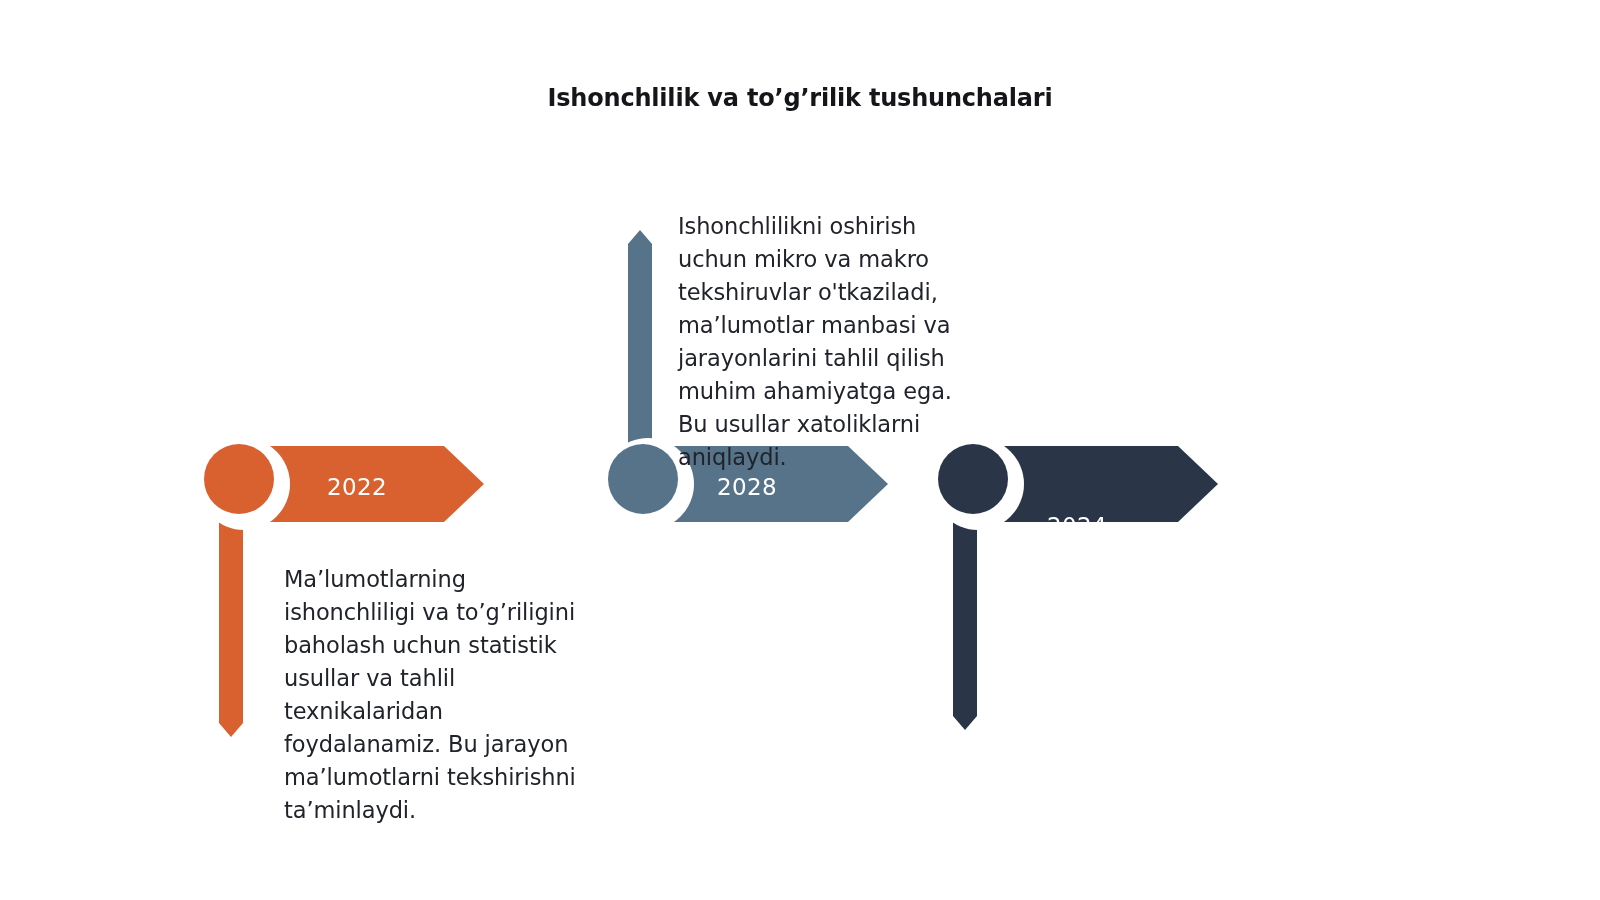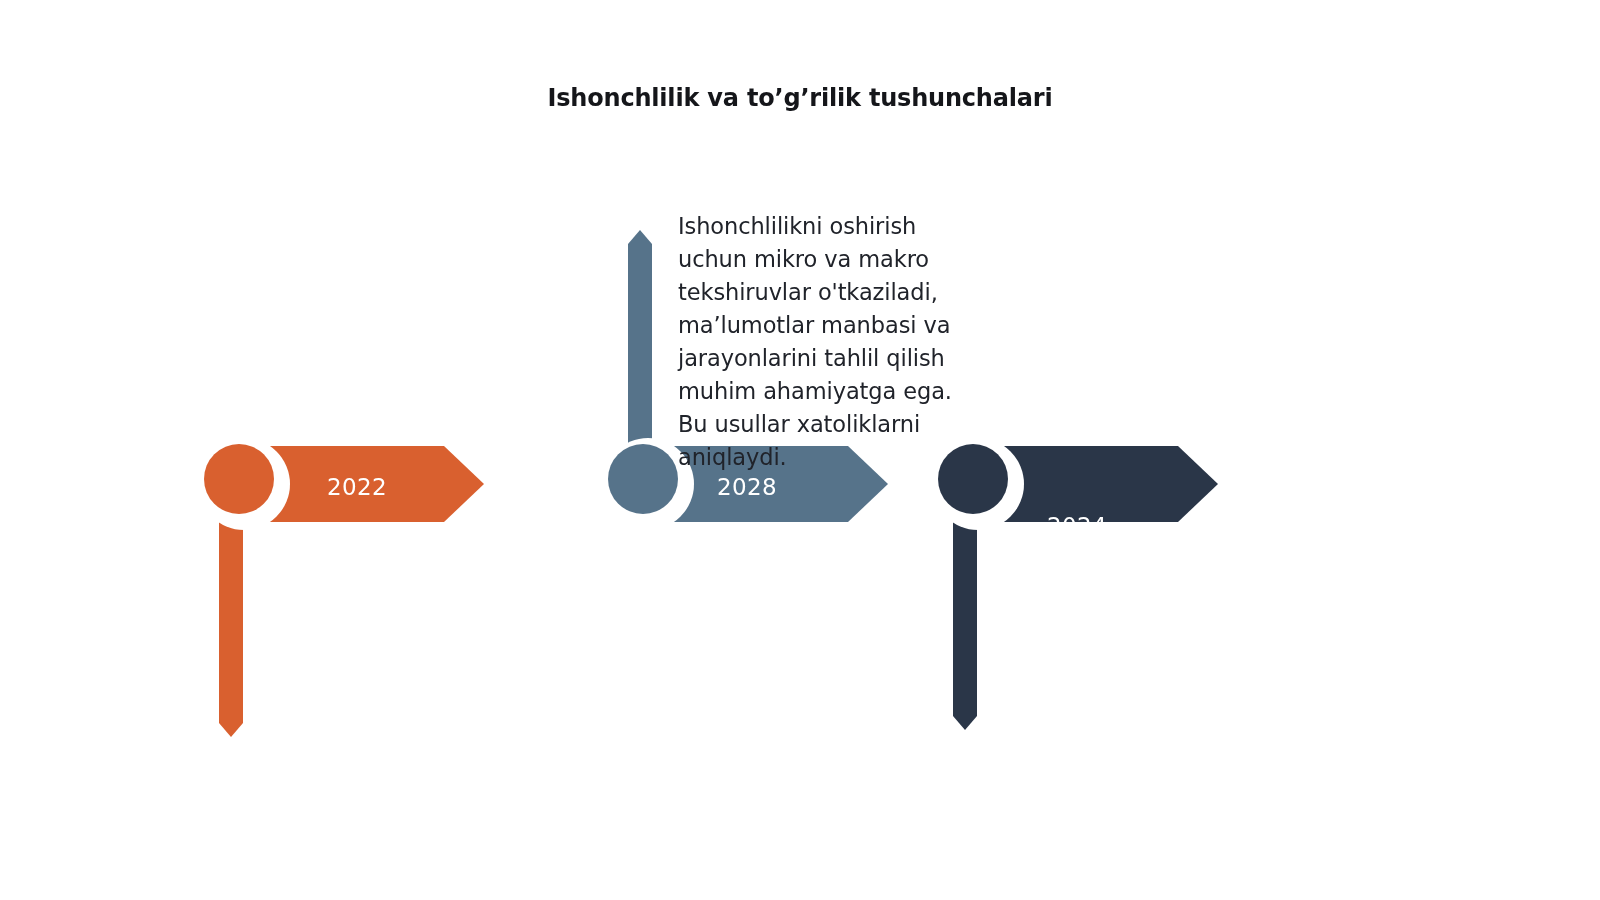--- a/index.html
+++ b/index.html
@@ -105,20 +105,28 @@
 
     <svg class="arrow-banner" style="left:252px; top:446px;" width="232" height="76" viewBox="0 0 232 76">
       <path d="M0 0 H192 L232 38 L192 76 H0 Z" fill="#D9602F"></path>
     </svg>
 
     <div class="node-ring" style="left:198px; top:438px; width:92px; height:92px;"></div>
     <div class="node-dot" style="left:204px; top:444px; width:70px; height:70px; background:#D9602F;"></div>
 
     <div class="year-label" style="left:313px; top:474px;margin-left:14px;">2022</div>
 
+    <div class="desc" style="left:284px; top:563px; width:360px;">Ma’lumotlarning
+ishonchliligi va to’g’riligini
+baholash uchun statistik
+usullar va tahlil
+texnikalaridan
+foydalanamiz. Bu jarayon
+ma’lumotlarni tekshirishni
+ta’minlaydi.</div>
   </div>
 
   <div class="milestone">
 
     <svg class="stem" style="left:625px; top:230px;" width="30" height="232" viewBox="0 0 30 232">
       <path d="M15 0 L27 14 V232 H3 V14 Z" fill="#56738A"></path>
     </svg>
 
     <svg class="arrow-banner" style="left:656px; top:446px;" width="232" height="76" viewBox="0 0 232 76">
       <path d="M0 0 H192 L232 38 L192 76 H0 Z" fill="#56738A"></path>

